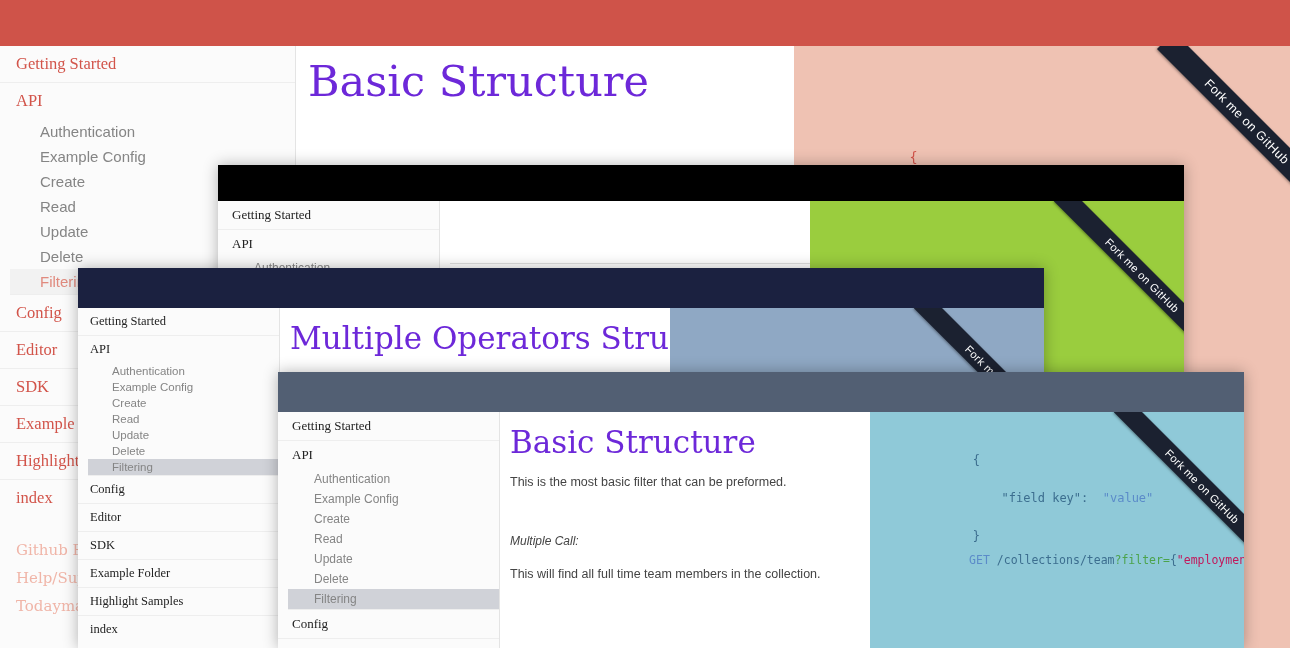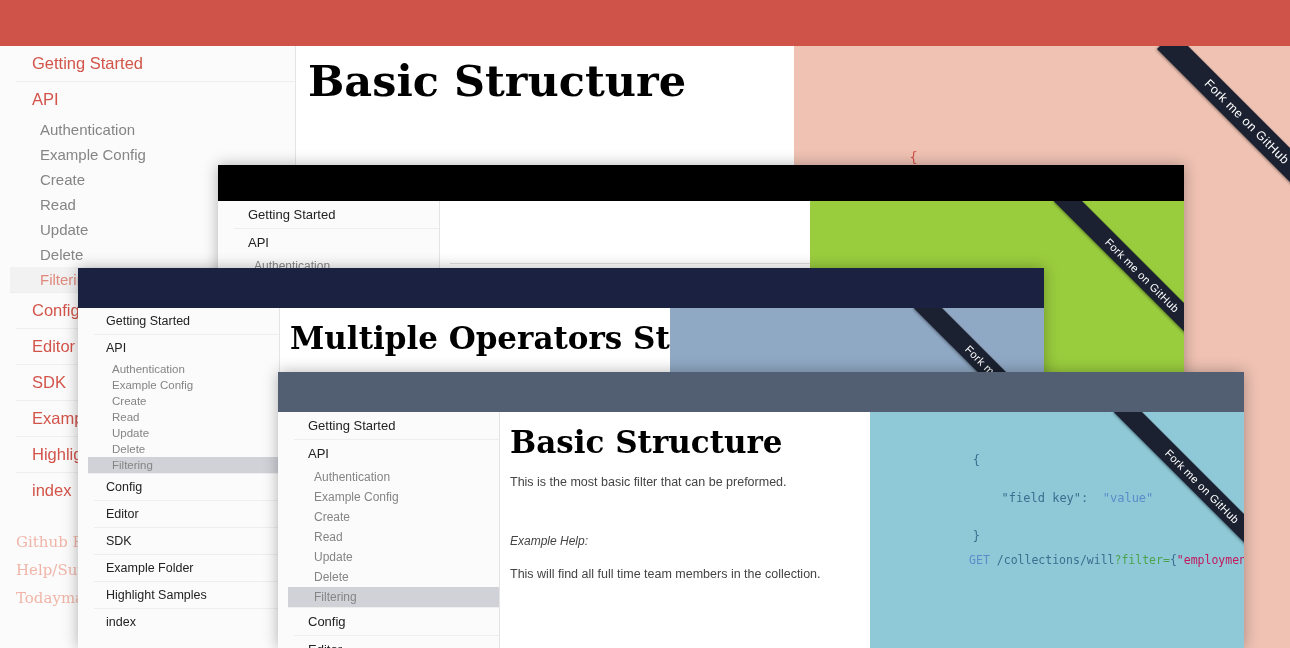--- a/index.html
+++ b/index.html
@@ -17,28 +17,28 @@
   .win-header { position: relative; height: 46px; width: 100%; }
   .brand { position: absolute; left: 0; top: 50%; transform: translateY(-50%);
            font-family: "DejaVu Serif", serif; font-weight: bold;
            letter-spacing: .5px; }
   .genby { position: absolute; right: 0; top: 50%; transform: translateY(-50%);
            font-family: "Liberation Sans", sans-serif; }
 
   .win-body { position: relative; width: 100%; display: flex; }
   .sidebar { background: #fbfbfb; border-right: 1px solid #e4e4e4; flex: none; }
   .nav-item { border-bottom: 1px solid #eeeeee; white-space: nowrap; overflow: hidden;
-              font-family: Liberation Sans, sans-serif; margin-left: 16px; }
+              font-family: Liberation Serif, serif; }
   .nav-sub { border-bottom: none; font-family: "Liberation Sans", sans-serif;
              color: #858585; white-space: nowrap; margin-left: 10px; }
   .nav-sub.active { background: #d0d2d8; }
   .footer-link { font-family: "DejaVu Serif", serif; white-space: nowrap; }
 
   .content { position: relative; flex: 1; background: #fff; overflow: hidden; }
-  .h1 { font-family: "DejaVu Serif", serif; font-weight: bold; color: #000000; white-space: nowrap; }
+  .h1 { font-family: "DejaVu Serif", serif; font-weight: normal; color: #6d28d9; white-space: nowrap; }
   .para { font-family: "Liberation Sans", sans-serif; color: #444; white-space: nowrap; }
   .para.em { font-style: italic; }
 
   .codepane { position: absolute; top: 0; right: 0; height: 100%; }
   .code { font-family: "DejaVu Sans Mono", monospace; white-space: pre; }
 
   
   .ribbon { position: absolute; top: 0; right: 0; width: 150px; height: 150px;
             overflow: hidden; pointer-events: none; }
   .ribbon span { position: absolute; display: block; width: 230px;
@@ -209,31 +209,31 @@
         <div class="nav-sub" style="padding:3px 14px 3px 26px; font-size:12px;">Delete</div>
         <div class="nav-sub active" style="padding:3px 14px 3px 26px; font-size:12px; border-bottom:1px solid #eee;">Filtering</div>
         <div class="nav-item" style="padding:6px 14px; font-size:13px; color:#222;">Config</div>
         <div class="nav-item" style="padding:6px 14px; font-size:13px; color:#222;">Editor</div>
 
       </div>
 
       <div class="content" style="height:236px;">
         <div class="h1" style="position:absolute; left:10px; top:12px; font-size:31px;">Basic Structure</div>
         <div class="para" style="position:absolute; left:10px; top:63px; font-size:12.5px;">This is the most basic filter that can be preformed.</div>
-        <div class="para em" style="position:absolute; left:10px; top:122px; font-size:12px;">Example Help:</div>
+        <div class="para em" style="position:absolute; left:10px; top:122px; font-size:12px;">Multiple Call:</div>
         <div class="para" style="position:absolute; left:10px; top:155px; font-size:12.5px;text-align:right;">This will find all full time team members in the collection.</div>
 
         <div class="codepane" style="width:374px; background:#8fc9d8;">
           <div class="code" style="position:absolute; left:16px; top:20px; font-size:12px; line-height:19px;">
             <span class="c-teal-key">{</span><br>
             <span class="c-teal-key">    "field key":  </span><span class="c-blue-val">"value"</span><br>
             <span class="c-teal-key">}</span>
           </div>
           <div class="code" style="position:absolute; left:16px; top:120px; font-size:11.5px; line-height:19px;">
-            <span class="c-blue-val">GET </span><span class="c-teal-key">/collections/will</span><span class="c-green-op">?filter=</span><span class="c-teal-key">{</span><span class="c-pink-str">"employment"</span>
+            <span class="c-blue-val">GET </span><span class="c-teal-key">/collections/team</span><span class="c-green-op">?filter=</span><span class="c-teal-key">{</span><span class="c-pink-str">"employment"</span>
           </div>
           <div class="code" style="position:absolute; left:16px; top:228px; font-size:12px; line-height:19px;">
             
           </div>
           <div class="ribbon">
             <span style="font-size:11px; padding:4px 0; letter-spacing:.4px;">Fork me on GitHub</span>
           </div>
         </div>
       </div>
     </div>

